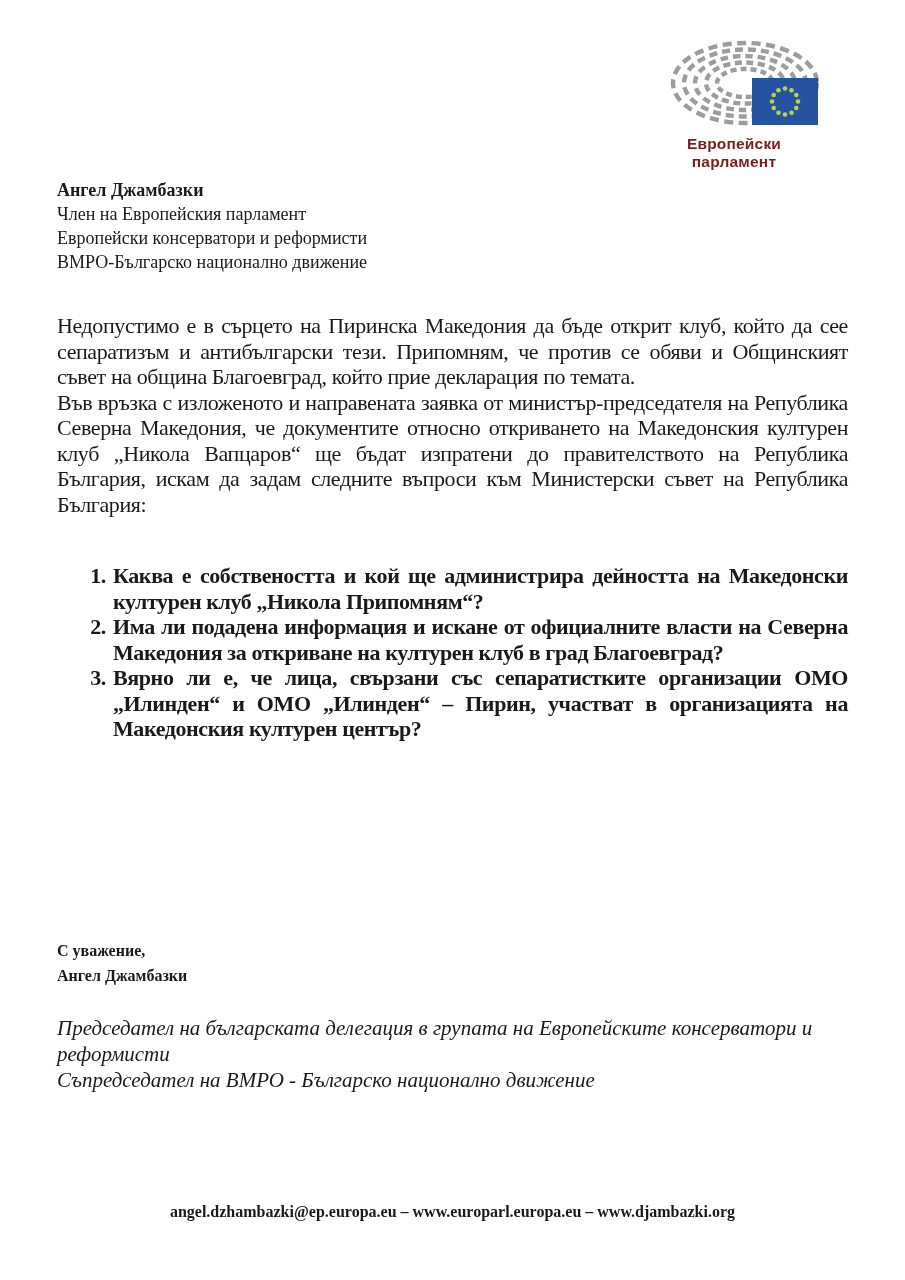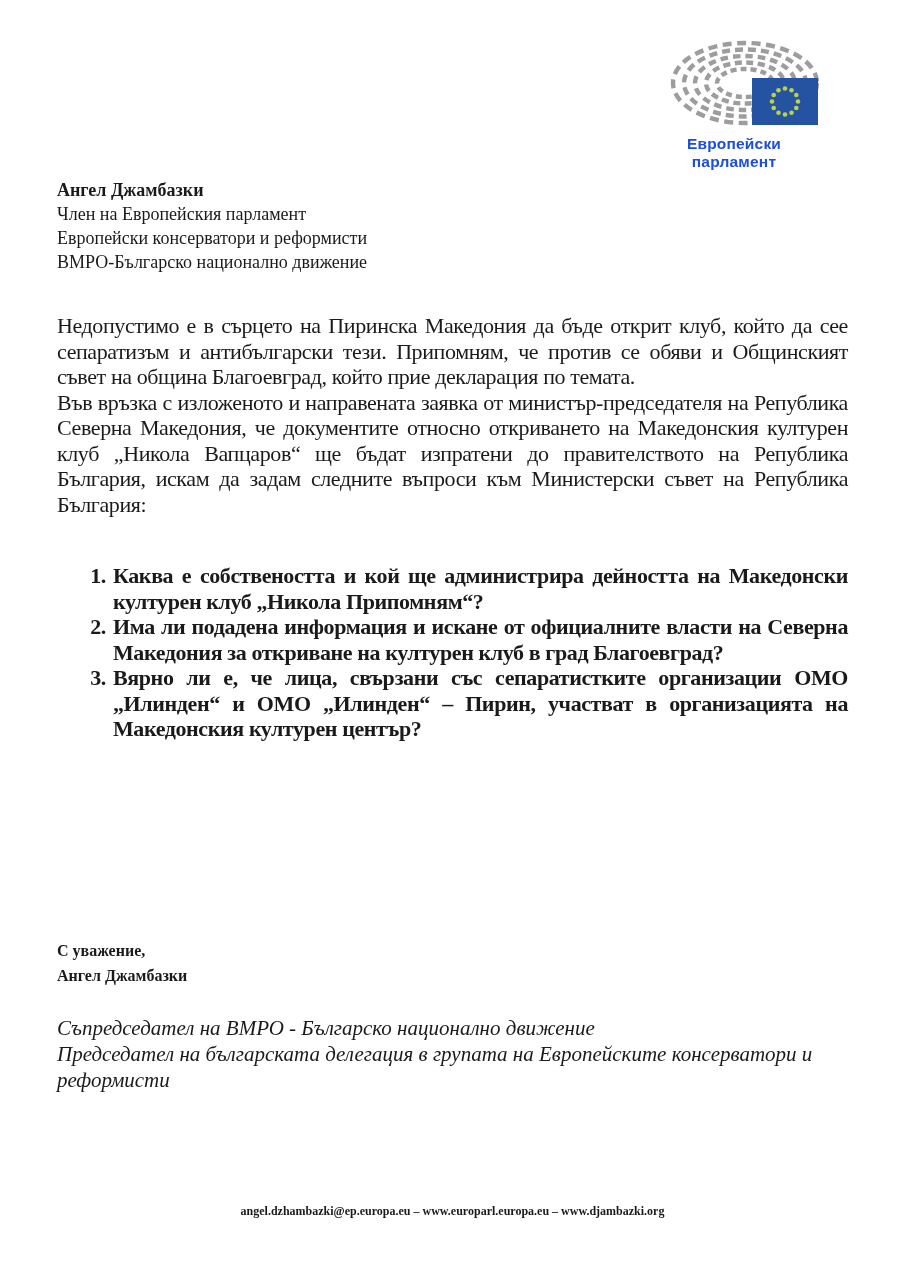--- a/index.html
+++ b/index.html
@@ -24,21 +24,21 @@
     left: 645px;
     width: 178px;
   }
   .logo-caption {
     margin-top: 3px;
     text-align: center;
     font-family: "Liberation Sans", sans-serif;
     font-size: 15.5px;
     font-weight: 700;
     letter-spacing: 0.2px;
-    color: #1d4ed8;
+    color: #7f1d1d;
   }
 
   
   .content {
     position: absolute;
     left: 57px;
     top: 0;
     width: 791px;
   }
 
@@ -87,21 +87,21 @@
   }
   .titles p { margin: 0; }
 
   
   .footer {
     position: absolute;
     top: 1200px;
     left: 0;
     width: 100%;
     text-align: center;
-    font-size: 12px;
+    font-size: 16px;
     line-height: 23px;
     font-family: Liberation Serif, serif;
   }
   .footer .line1 { font-weight: bold; }
 </style>
 </head>
 <body>
 
 <div class="page">
 
@@ -154,22 +154,22 @@
       <li>Има ли подадена информация и искане от официалните власти на Северна Македония за откриване на културен клуб в град Благоевград?</li>
       <li>Вярно ли е, че лица, свързани със сепаратистките организации ОМО „Илинден“ и ОМО „Илинден“ – Пирин, участват в организацията на Македонския културен център?</li>
     </ol>
 
     <div class="closing">
       <div>С уважение,</div>
       <div>Ангел Джамбазки</div>
     </div>
 
     <div class="titles">
+      <p>Председател на българската делегация в групата на Европейските консерватори и реформисти</p>
       <p>Съпредседател на ВМРО - Българско национално движение</p>
-      <p>Председател на българската делегация в групата на Европейските консерватори и реформисти</p>
     </div>
 
   </div>
 
   <div class="footer">
     <div class="line1">angel.dzhambazki@ep.europa.eu – www.europarl.europa.eu – www.djambazki.org</div>
   </div>
 
 </div>
 

